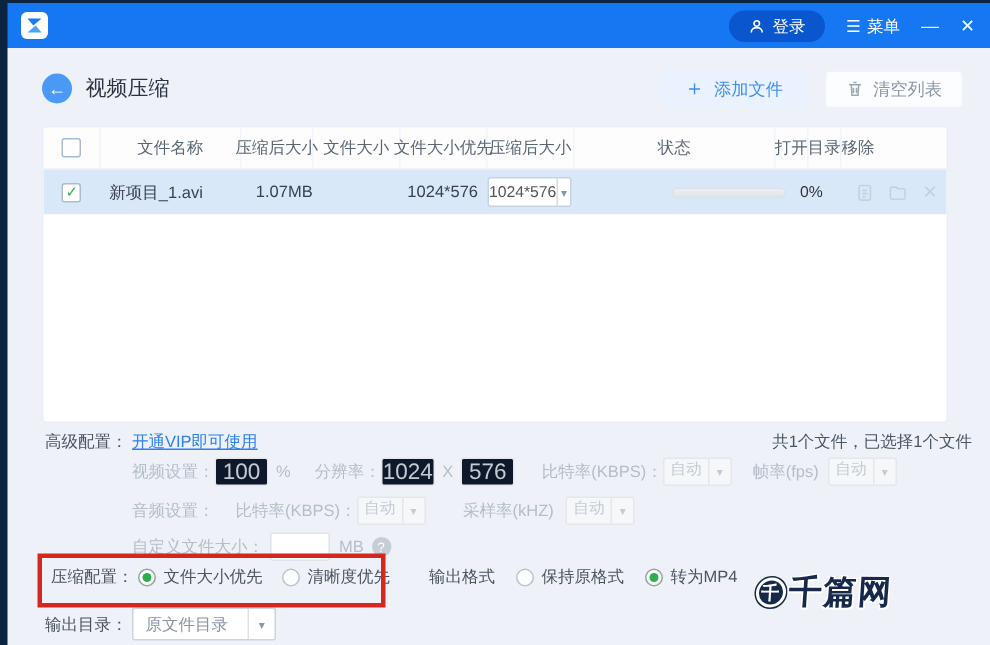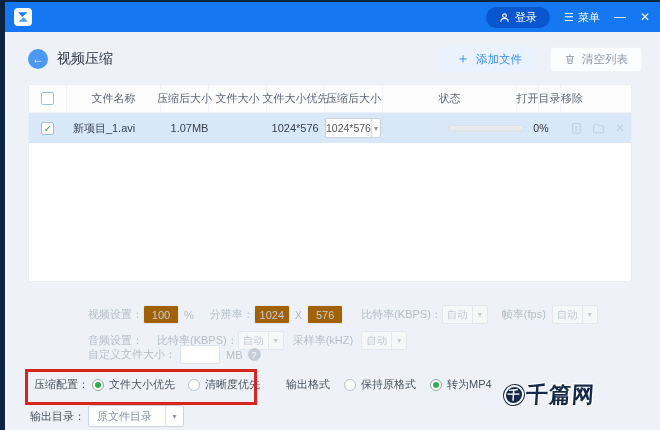--- a/index.html
+++ b/index.html
@@ -64,24 +64,24 @@
   .row-icon { color:#c5d1de; display:flex; align-items:center; justify-content:center; }
   .x-icon { font-size:12px; color:#c5d1de; }
 
   
   .cfg-row { position:absolute; left:30px; right:12px; display:flex; align-items:center; font-size:11px; color:#4a5360; }
   .lab-main { width:58px; }
   .dim { color:#b4bdc8; }
   .vip-link { color:#2d7ff0; text-decoration:underline; }
   .summary { margin-left:auto; color:#4a5563; }
 
-  .dis-input { background:#a16207; border:1px solid #e4e8ec; border-radius:2px; height:19px; color:#c3cbd4;
-               font-size:11px; display:flex; align-items:center; justify-content:center; }
+  .dis-input { background:#0f172a; border:1px solid #e4e8ec; border-radius:2px; height:19px; color:#c3cbd4;
+               font-size:15px; display:flex; align-items:center; justify-content:center; }
   .dis-select { background:#f5f7f9; border:1px solid #e4e8ec; border-radius:2px; height:19px; color:#c3cbd4;
-                font-size:10.5px; display:flex; align-items:center; }
+                font-size:10.5px; display:flex; }
   .dis-select .val { flex:1; text-align:center; padding:0 4px; }
   .dis-select .caret { width:15px; align-self:stretch; border-left:1px solid #e4e8ec; display:flex;
                        align-items:center; justify-content:center; color:#c3cbd4; font-size:8px; }
 
   .white-input { background:#fff; border:1px solid #dfe4ea; border-radius:2px; height:19px; width:40px; }
   .help-circle { width:13px; height:13px; border-radius:50%; background:#c7cdd6; color:#fff; font-size:9px;
                  display:flex; align-items:center; justify-content:center; margin-left:5px; }
 
   .radio { width:12px; height:12px; border-radius:50%; border:1px solid #b9c4cf; background:#fff;
            display:inline-flex; align-items:center; justify-content:center; margin-right:5px; flex:none; }
@@ -201,20 +201,25 @@
           <svg width="13" height="13" viewBox="0 0 24 24" fill="none" stroke="#c5d1de" stroke-width="2">
             <path d="M3 7a2 2 0 0 1 2-2h5l2 2h7a2 2 0 0 1 2 2v9a2 2 0 0 1-2 2H5a2 2 0 0 1-2-2z"></path>
           </svg>
         </div>
         <div class="cell x-icon" style="width:22px">✕</div>
       </div>
 
       <div class="tbody-fill"></div>
     </div>
 
+    <div class="cfg-row" style="top:255px">
+      <span class="lab-main">高级配置：</span>
+      <span class="vip-link">开通VIP即可使用</span>
+      <span class="summary">共1个文件，已选择1个文件</span>
+    </div>
 
     <div class="cfg-row dim" style="top:273px; padding-left:58px">
       <span>视频设置：</span>
       <span class="dis-input" style="width:36px">100</span>
       <span style="margin-left:5px">%</span>
       <span style="margin-left:16px">分辨率：</span>
       <span class="dis-input" style="width:36px">1024</span>
       <span style="margin:0 5px">X</span>
       <span class="dis-input" style="width:36px">576</span>
       <span style="margin-left:18px">比特率(KBPS)：</span>
@@ -229,28 +234,28 @@
       </span>
     </div>
 
     <div class="cfg-row dim" style="top:299px; padding-left:58px">
       <span>音频设置：</span>
       <span style="margin-left:14px">比特率(KBPS)：</span>
       <span class="dis-select" style="width:46px">
         <span class="val">自动</span>
         <span class="caret"></span>
       </span>
-      <span style="margin-left:9px">采样率(kHZ)</span>
+      <span style="margin-left:25px">采样率(kHZ)</span>
       <span class="dis-select" style="width:46px; margin-left:8px">
         <span class="val">自动</span>
         <span class="caret"></span>
       </span>
     </div>
 
-    <div class="cfg-row dim" style="top:313px; padding-left:58px">
+    <div class="cfg-row dim" style="top:323px; padding-left:58px">
       <span>自定义文件大小：</span>
       <span class="white-input" style="margin-left:4px"></span>
       <span style="margin-left:6px">MB</span>
       <span class="help-circle">?</span>
     </div>
 
     <div class="cfg-row" style="top:345px; left:34px">
       <span class="lab-main">压缩配置：</span>
       <span class="radio-item">
         <span class="radio on"></span>

